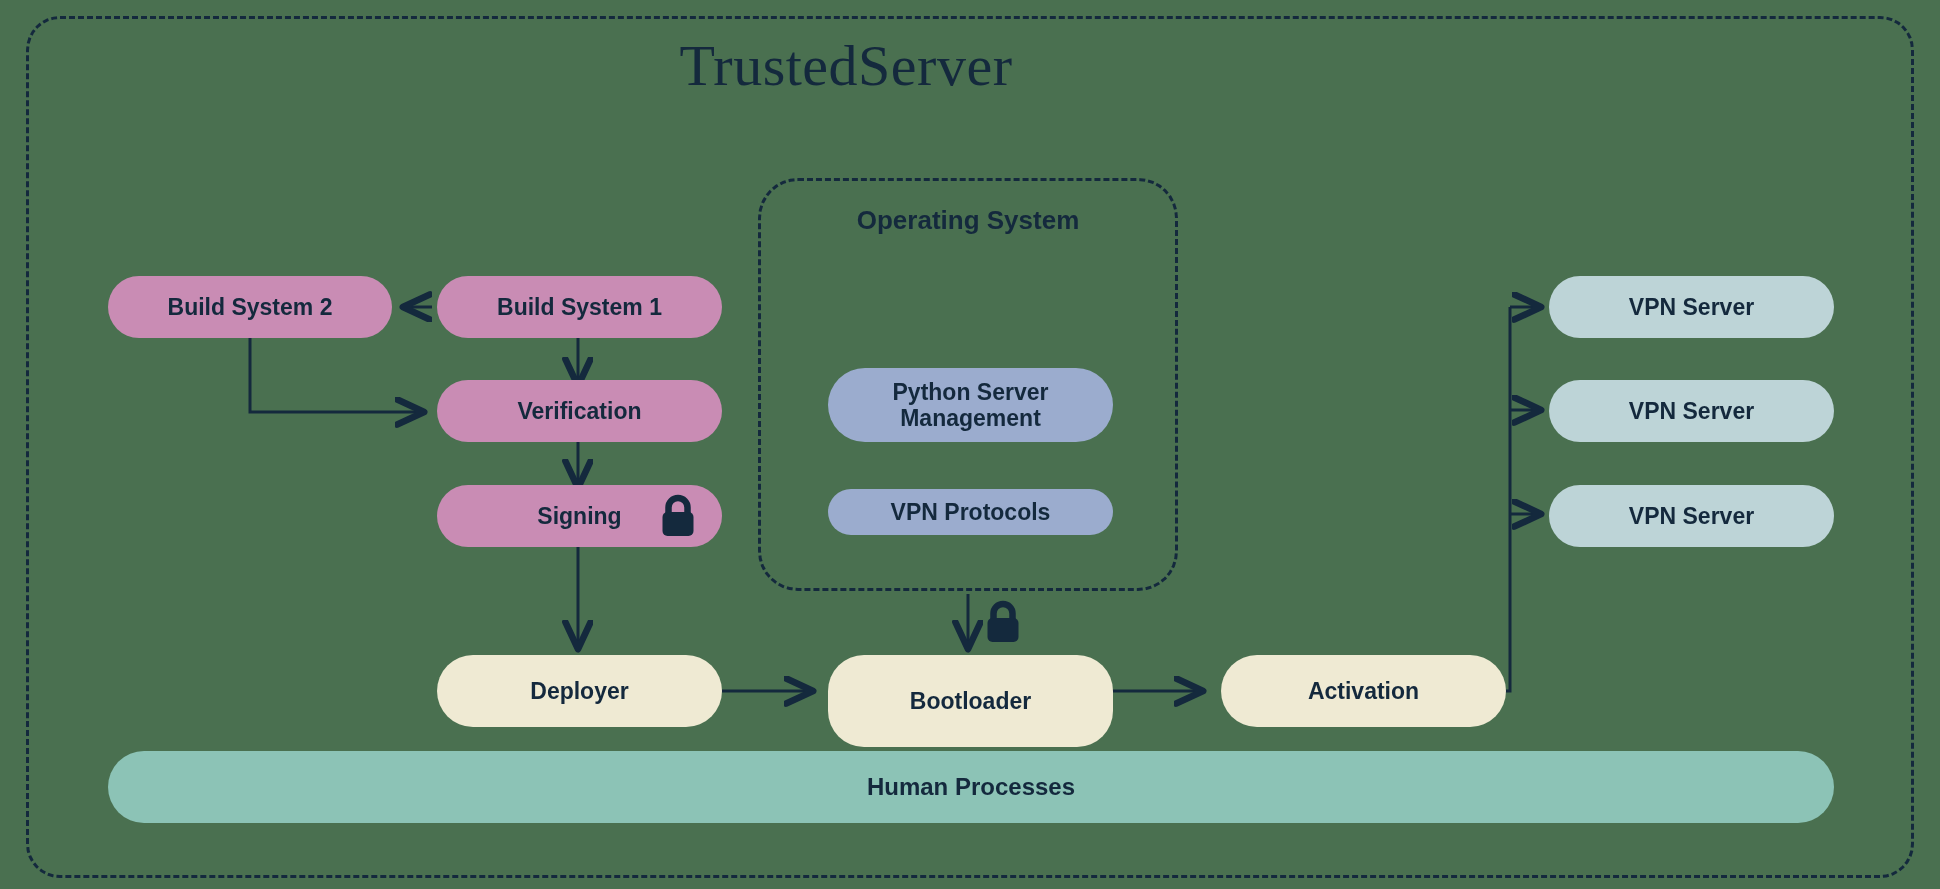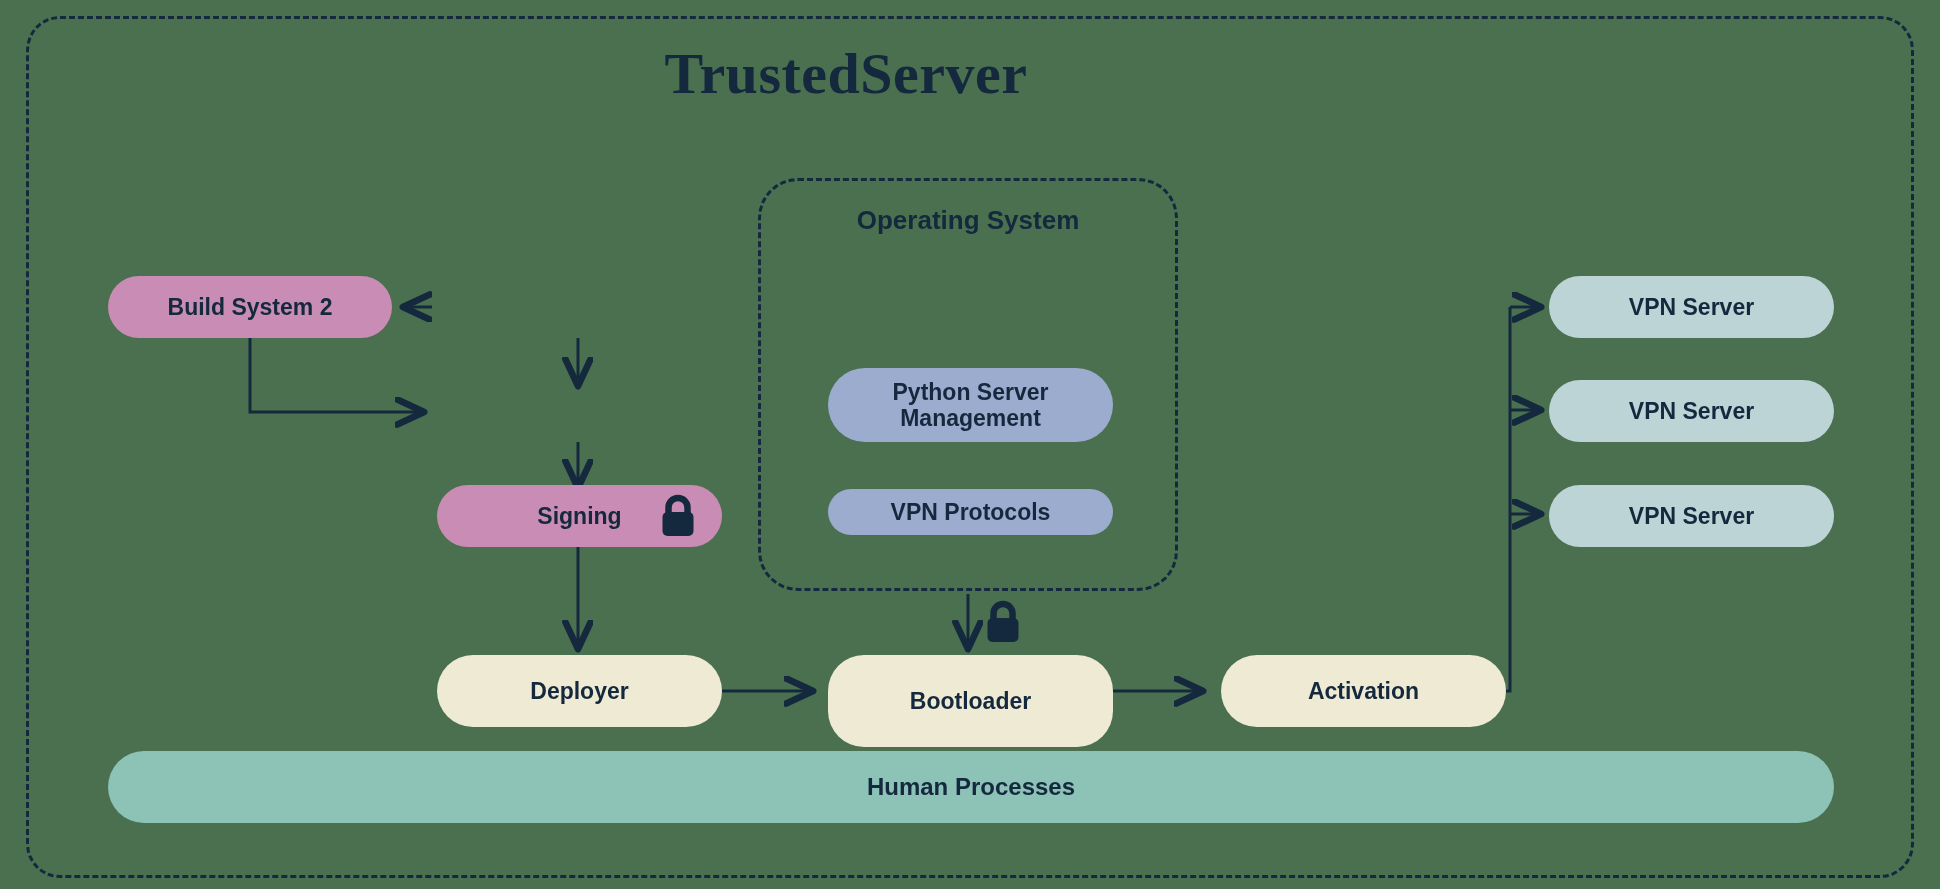--- a/index.html
+++ b/index.html
@@ -28,25 +28,25 @@
     width: 1888px;
     height: 862px;
     border: 3px dashed #14293d;
     border-radius: 34px;
   }
 
   
   .diagram-title {
     position: absolute;
     left: 0;
-    top: 40px;
+    top: 32px;
     width: 1692px;
     text-align: center;
     font-family: "Liberation Serif", serif;
-    font-weight: 700;
+    font-weight: 400;
     font-size: 58px;
     letter-spacing: .5px;
     color: #14293d;
   }
 
   
   .node {
     position: absolute;
     display: flex;
     align-items: center;
@@ -143,21 +143,27 @@
       <path d="M1510,307 L1540,307" marker-end="url(#ah)"></path>
       <path d="M1510,410 L1540,410" marker-end="url(#ah)"></path>
       <path d="M1510,514 L1540,514" marker-end="url(#ah)"></path>
     </g>
   </svg>
 
   <div class="node c-pink" style="left:108px; top:276px; width:284px; height:62px;">
     <span>Build System 2</span>
   </div>
 
-
+  <div class="node c-pink" style="left:437px; top:276px; width:285px; height:62px;">
+    <span>Build System 1</span>
+  </div>
+
+  <div class="node c-pink" style="left:437px; top:380px; width:285px; height:62px;">
+    <span>Verification</span>
+  </div>
 
   <div class="node c-pink" style="left:437px; top:485px; width:285px; height:62px;">
     <span>Signing</span>
   </div>
 
   <svg class="lock" style="left:657px; top:494px;" width="42" height="46" viewBox="0 0 42 46">
     <path d="M11.5 19 v-5.5 a9.5 9.5 0 0 1 19 0 V19" fill="none" stroke="#14293d" stroke-width="6.5" stroke-linecap="round"></path>
     <rect x="5.5" y="18" width="31" height="24" rx="5" fill="#14293d"></rect>
   </svg>
 

